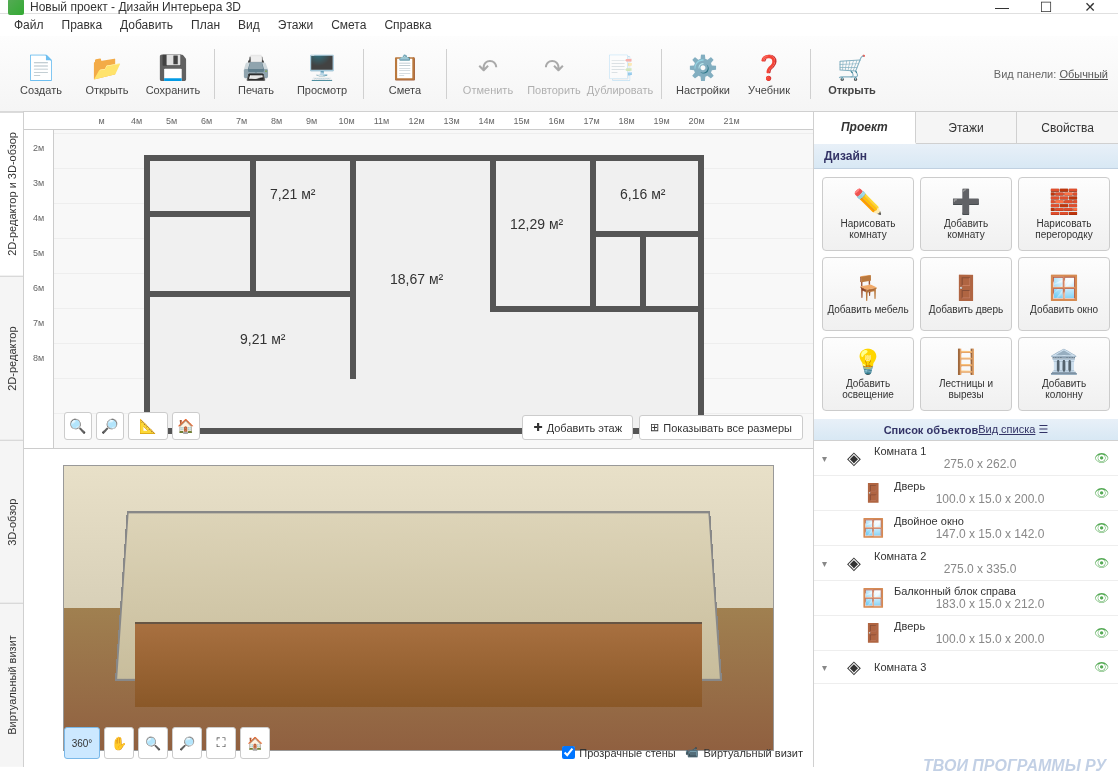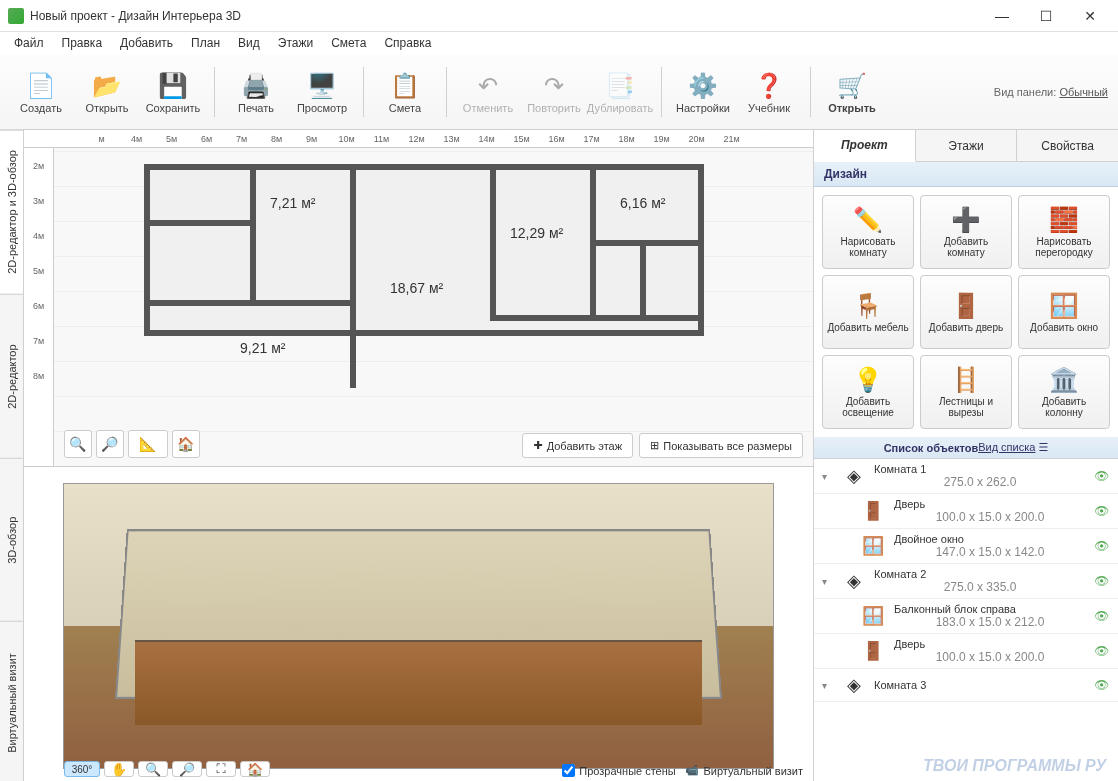--- a/index.html
+++ b/index.html
@@ -1,19 +1,19 @@
 <!DOCTYPE html>
 <html><head>
 <meta charset="utf-8">
 <style>
 * { box-sizing: border-box; margin: 0; padding: 0; font-family: 'Segoe UI', Tahoma, sans-serif; }
 body { background: #fff; font-size: 12px; color: #333; overflow: hidden; width: 1118px; height: 781px; }
 
 
-.titlebar { height: 32px; display: flex; align-items: center; padding: 0 8px; border-bottom: 1px solid #e0e0e0; }
+.titlebar { height: 14px; display: flex; align-items: center; padding: 0 8px; border-bottom: 1px solid #e0e0e0; }
 .titlebar .app-icon { width: 16px; height: 16px; background: linear-gradient(135deg,#5a5,#3a3); border-radius: 2px; margin-right: 6px; }
 .titlebar .title { flex: 1; font-size: 12px; }
 .titlebar .win-btns { display: flex; gap: 4px; }
 .titlebar .win-btn { width: 40px; height: 22px; display: flex; align-items: center; justify-content: center; font-size: 14px; cursor: default; }
 
 
 .menubar { height: 22px; display: flex; align-items: center; padding: 0 6px; gap: 2px; }
 .menubar .menu-item { padding: 2px 8px; cursor: default; font-size: 12px; }
 
 
@@ -39,34 +39,34 @@
 
 
 .ruler-h { height: 18px; background: #fff; border-bottom: 1px solid #ccc; display: flex; align-items: center; font-size: 9px; color: #666; padding-left: 60px; position: relative; overflow: hidden; }
 .ruler-h .tick { width: 35px; text-align: center; flex-shrink: 0; }
 
 
 .plan2d { flex: 1; position: relative; background: repeating-linear-gradient(0deg,#f8f8f8,#f8f8f8 34px,#eee 34px,#eee 35px), repeating-linear-gradient(90deg,#f8f8f8,#f8f8f8 34px,#eee 34px,#eee 35px); overflow: hidden; }
 .ruler-v { position: absolute; left: 0; top: 0; bottom: 0; width: 30px; background: #fff; border-right: 1px solid #ccc; display: flex; flex-direction: column; font-size: 9px; color: #666; }
 .ruler-v .tick { height: 35px; display: flex; align-items: center; justify-content: center; }
 
-.floor { position: absolute; left: 120px; top: 16px; width: 560px; height: 172px; background: #f0f0f0; border: 6px solid #555; }
+.floor { position: absolute; left: 120px; top: 25px; width: 560px; height: 279px; background: #f0f0f0; border: 6px solid #555; }
 .wall { position: absolute; background: #555; }
 .room-label { position: absolute; font-size: 14px; color: #333; }
 
 .plan-tools { position: absolute; left: 40px; bottom: 8px; display: flex; gap: 4px; align-items: center; }
 .plan-tools .pt-btn { width: 28px; height: 28px; border: 1px solid #ccc; background: #fff; border-radius: 3px; display: flex; align-items: center; justify-content: center; font-size: 14px; cursor: default; }
 .plan-actions { position: absolute; right: 10px; bottom: 8px; display: flex; gap: 6px; }
 .plan-actions .pa-btn { padding: 5px 10px; border: 1px solid #ccc; background: #fff; border-radius: 3px; font-size: 11px; cursor: default; display: flex; align-items: center; gap: 4px; }
 
 
 .view3d { flex: 1; position: relative; background: #fff; display: flex; align-items: center; justify-content: center; border-top: 1px solid #ccc; }
 .view3d .render { width: 90%; height: 90%; background: linear-gradient(#e8e0c8 0%,#d8d0b8 50%,#a08050 50%,#906040 100%); position: relative; border: 1px solid #999; }
 .view3d-tools { position: absolute; left: 40px; bottom: 8px; display: flex; gap: 4px; align-items: center; }
-.view3d-tools .pt-btn { width: 30px; height: 16px; border: 1px solid #ccc; background: #fff; border-radius: 3px; display: flex; align-items: center; justify-content: center; font-size: 13px; cursor: default; }
+.view3d-tools .pt-btn { width: 30px; height: 32px; border: 1px solid #ccc; background: #fff; border-radius: 3px; display: flex; align-items: center; justify-content: center; font-size: 13px; cursor: default; }
 .view3d-tools .pt-btn.active { background: #cce8ff; border-color: #7ab8e8; }
 .view3d-right { position: absolute; right: 10px; bottom: 8px; display: flex; gap: 10px; align-items: center; font-size: 11px; }
 .view3d-right label { display: flex; align-items: center; gap: 4px; }
 
 
 .rpanel { width: 305px; border-left: 1px solid #d0d0d0; display: flex; flex-direction: column; background: #fff; }
 .rtabs { display: flex; height: 32px; border-bottom: 1px solid #d0d0d0; }
 .rtab { flex: 1; display: flex; align-items: center; justify-content: center; font-size: 12px; border-right: 1px solid #d0d0d0; cursor: default; background: #f5f5f5; }
 .rtab.active { background: #fff; font-weight: bold; border-bottom: 2px solid #fff; margin-bottom: -1px; font-style: italic; }
 .rtab:last-child { border-right: none; }

